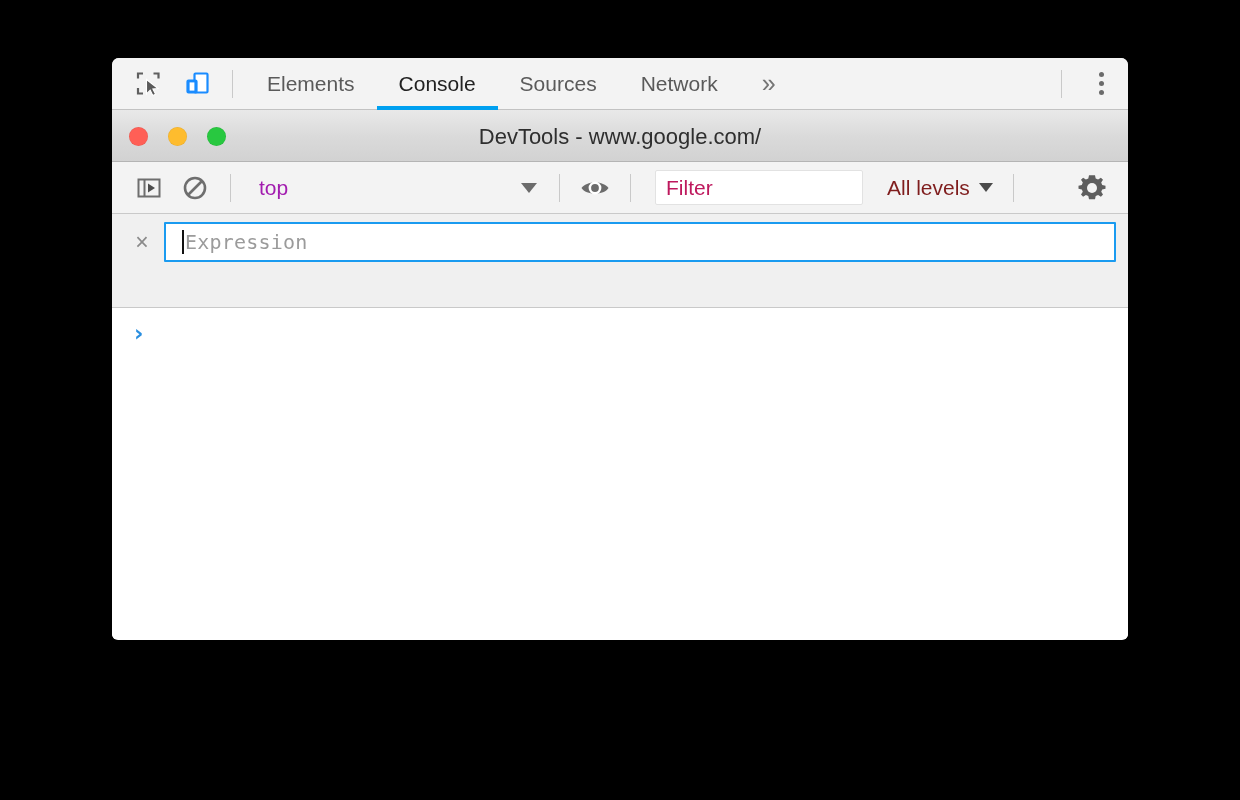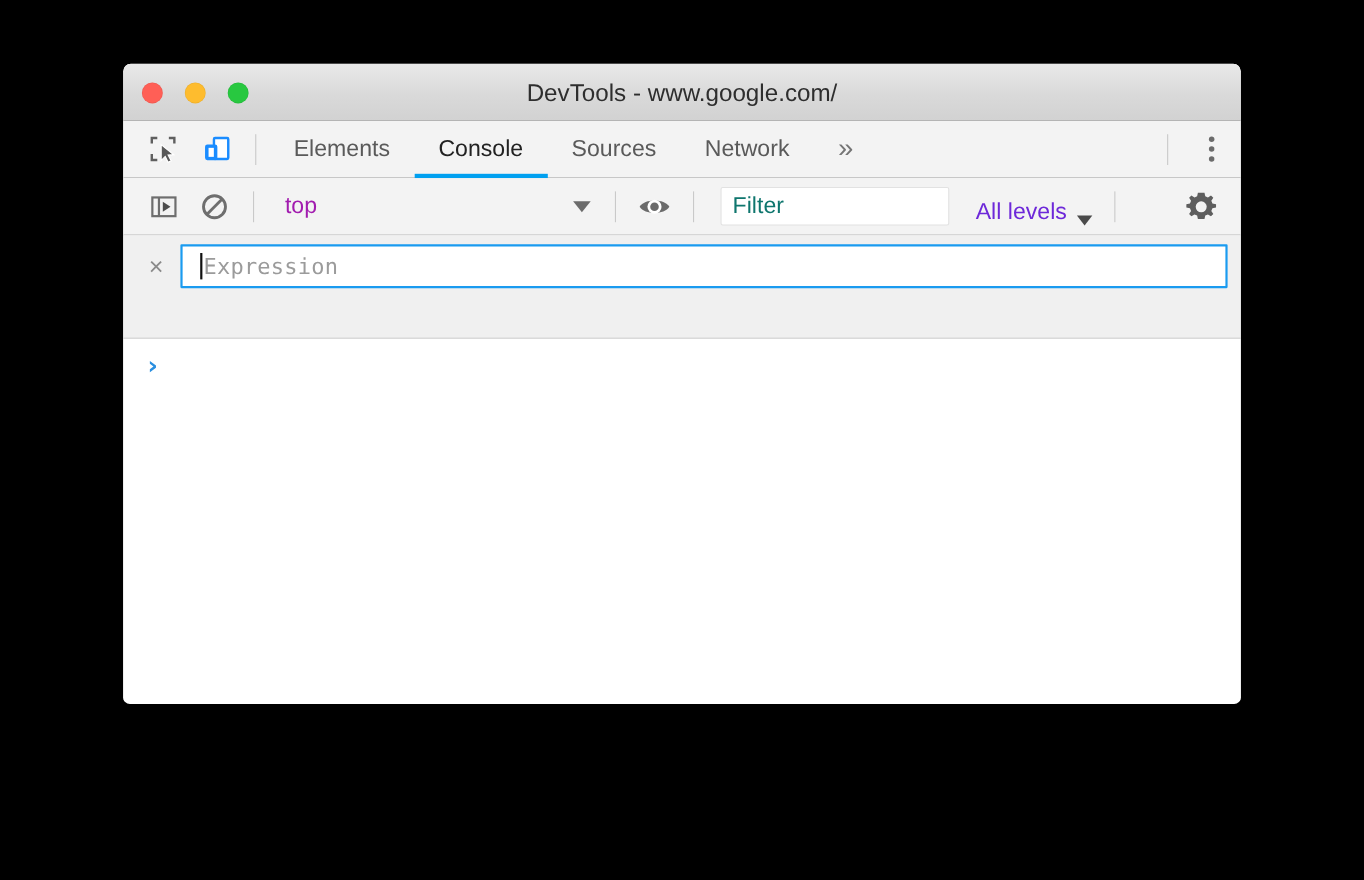--- a/index.html
+++ b/index.html
@@ -121,28 +121,28 @@
   }
   #filter-input {
     width: 208px; height: 35px;
     margin-left: 12px;
     background: #ffffff;
     border: 1px solid #e2e2e2;
     border-radius: 2px;
     display: flex; align-items: center;
     padding: 0 10px;
     font-size: 21px;
-    color: #0f766e;
+    color: #be185d;
     cursor: text;
   }
   #levels-select {
-    display: flex; align-items: flex-end; gap: 9px;
+    display: flex; align-items: center; gap: 9px;
     height: 34px; margin-left: 16px;
     padding: 0 8px;
-    font-size: 21px; color: #6d28d9;
+    font-size: 21px; color: #7f1d1d;
     cursor: default;
   }
   .caret-sm {
     width: 0; height: 0;
     border-left: 7px solid transparent;
     border-right: 7px solid transparent;
     border-top: 9px solid #4a4a4a;
   }
   #gear-btn {
     position: absolute; right: 8px; top: 0;
@@ -214,29 +214,20 @@
     line-height: 1;
     cursor: text;
   }
   #prompt-area { flex: 1; height: 26px; cursor: text; }
 </style>
 </head>
 <body>
 
 <div id="window">
 
-  <div id="titlebar">
-    <div id="traffic">
-      <span class="light red"></span>
-      <span class="light yellow"></span>
-      <span class="light green"></span>
-    </div>
-    <div id="window-title">DevTools - www.google.com/</div>
-  </div>
-
   <div id="tabbar">
 
     <div class="tb-icon-btn" id="inspect-btn">
       <svg width="30" height="30" viewBox="0 0 30 30" aria-hidden="true">
         <path d="M4 9.5V4.5h5" fill="none" stroke="#5f5f5f" stroke-width="2.2"></path>
         <path d="M24.5 9.5V4.5h-5" fill="none" stroke="#5f5f5f" stroke-width="2.2"></path>
         <path d="M4 19v5.5h5" fill="none" stroke="#5f5f5f" stroke-width="2.2"></path>
         <path d="M12.5 10.5 L12.5 25 L16.2 21.2 L18.8 26.6 L21.6 25.2 L18.9 20 L24 19.6 Z" fill="#5a5a5a" stroke="#ffffff" stroke-width="1.1"></path>
       </svg>
     </div>
@@ -272,20 +263,29 @@
     <div id="tabbar-right">
       <div class="vsep"></div>
       <div id="kebab">
         <i></i>
         <i></i>
         <i></i>
       </div>
     </div>
   </div>
 
+  <div id="titlebar">
+    <div id="traffic">
+      <span class="light red"></span>
+      <span class="light yellow"></span>
+      <span class="light green"></span>
+    </div>
+    <div id="window-title">DevTools - www.google.com/</div>
+  </div>
+
   <div id="console-toolbar">
 
     <div class="tb-icon-btn" style="margin-left:14px">
       <svg width="28" height="28" viewBox="0 0 28 28" aria-hidden="true">
         <rect x="3.5" y="5.5" width="21" height="17" fill="none" stroke="#6e6e6e" stroke-width="2"></rect>
         <line x1="9.5" y1="5.5" x2="9.5" y2="22.5" stroke="#6e6e6e" stroke-width="2"></line>
         <path d="M13 9.5 L20 14 L13 18.5 Z" fill="#4d4d4d"></path>
       </svg>
     </div>
 

